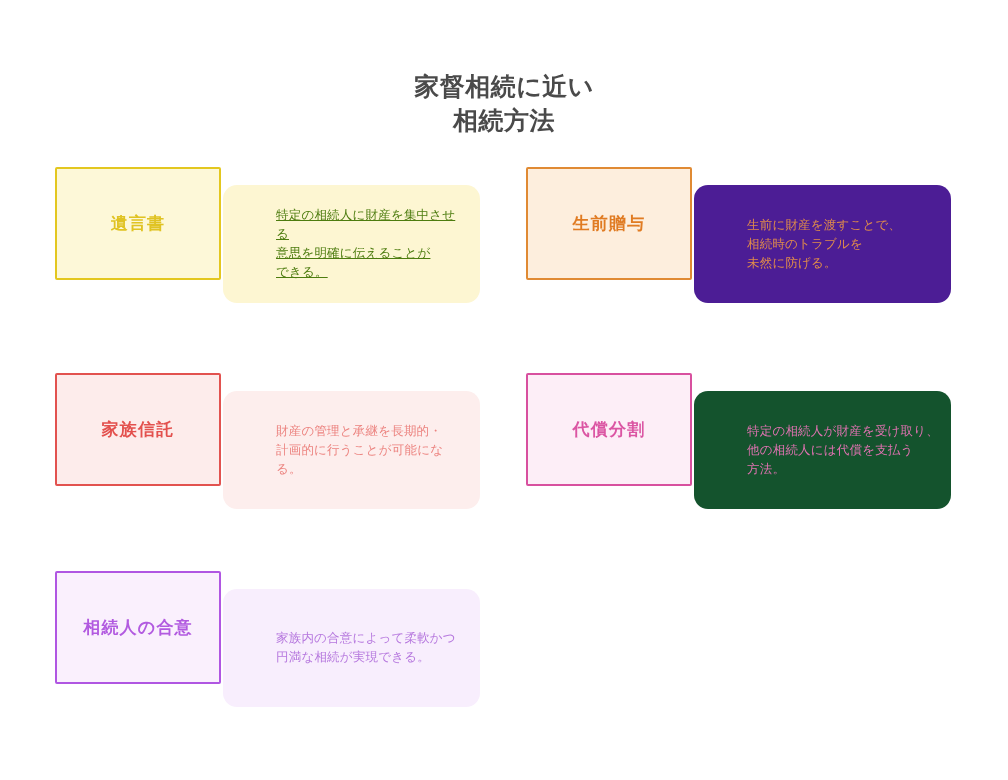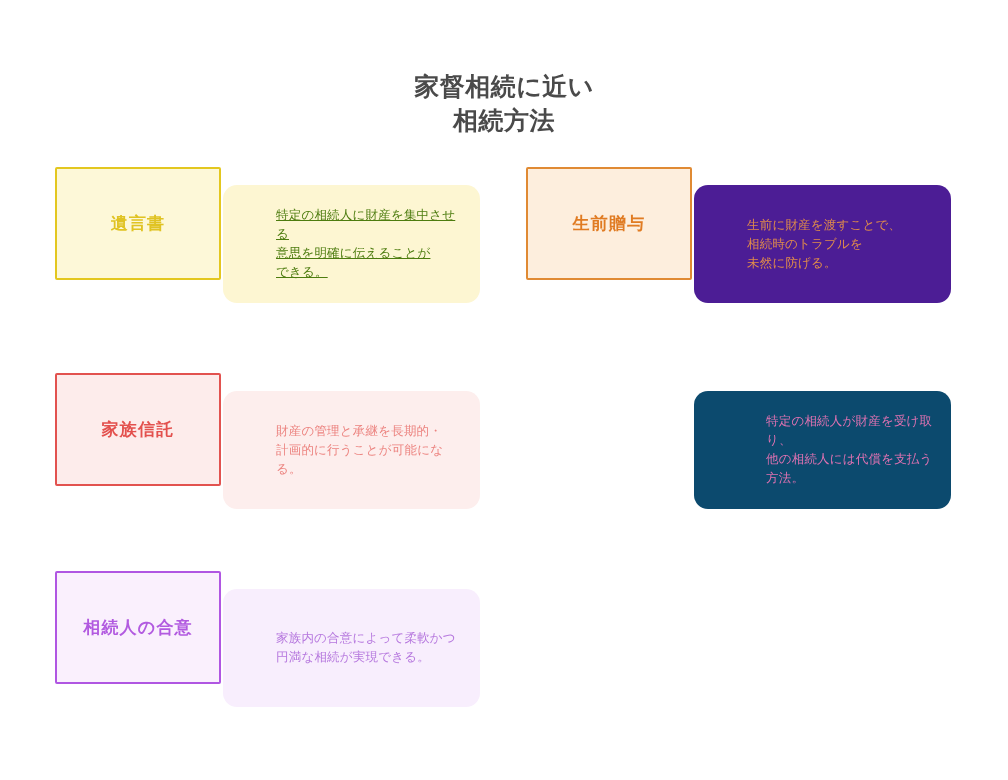--- a/index.html
+++ b/index.html
@@ -130,24 +130,27 @@
       <div class="card" style="left: 55px; top: 373px;">
         <div class="card-desc-panel" style="background: rgb(253, 238, 237);">
           <div class="card-desc" style="color: rgb(236, 132, 128);">財産の管理と承継を長期的・
 計画的に行うことが可能になる。</div>
         </div>
         <div class="card-label-box" style="background: rgb(253, 236, 235); border-color: rgb(226, 82, 79);">
           <div class="card-label" style="color: rgb(227, 80, 77);">家族信託</div>
         </div>
       </div>
       <div class="card" style="left: 526px; top: 373px;">
-        <div class="card-desc-panel" style="background: #0c4a6e; padding-left: 19px;">
+        <div class="card-desc-panel" style="background: #14532d;">
           <div class="card-desc" style="color: rgb(225, 114, 178);">特定の相続人が財産を受け取り、
 他の相続人には代償を支払う
 方法。</div>
+        </div>
+        <div class="card-label-box" style="background: rgb(253, 238, 247); border-color: rgb(216, 80, 159);">
+          <div class="card-label" style="color: rgb(219, 85, 163);">代償分割</div>
         </div>
       </div>
       <div class="card" style="left: 55px; top: 571px; font-family: Liberation Serif, serif;">
         <div class="card-desc-panel" style="background: rgb(248, 238, 253);">
           <div class="card-desc" style="color: rgb(182, 120, 222);">家族内の合意によって柔軟かつ
 円満な相続が実現できる。</div>
         </div>
         <div class="card-label-box" style="background: rgb(250, 240, 253); border-color: rgb(176, 86, 226); justify-content: center;">
           <div class="card-label" style="color: rgb(178, 90, 224);">相続人の合意</div>
         </div>

